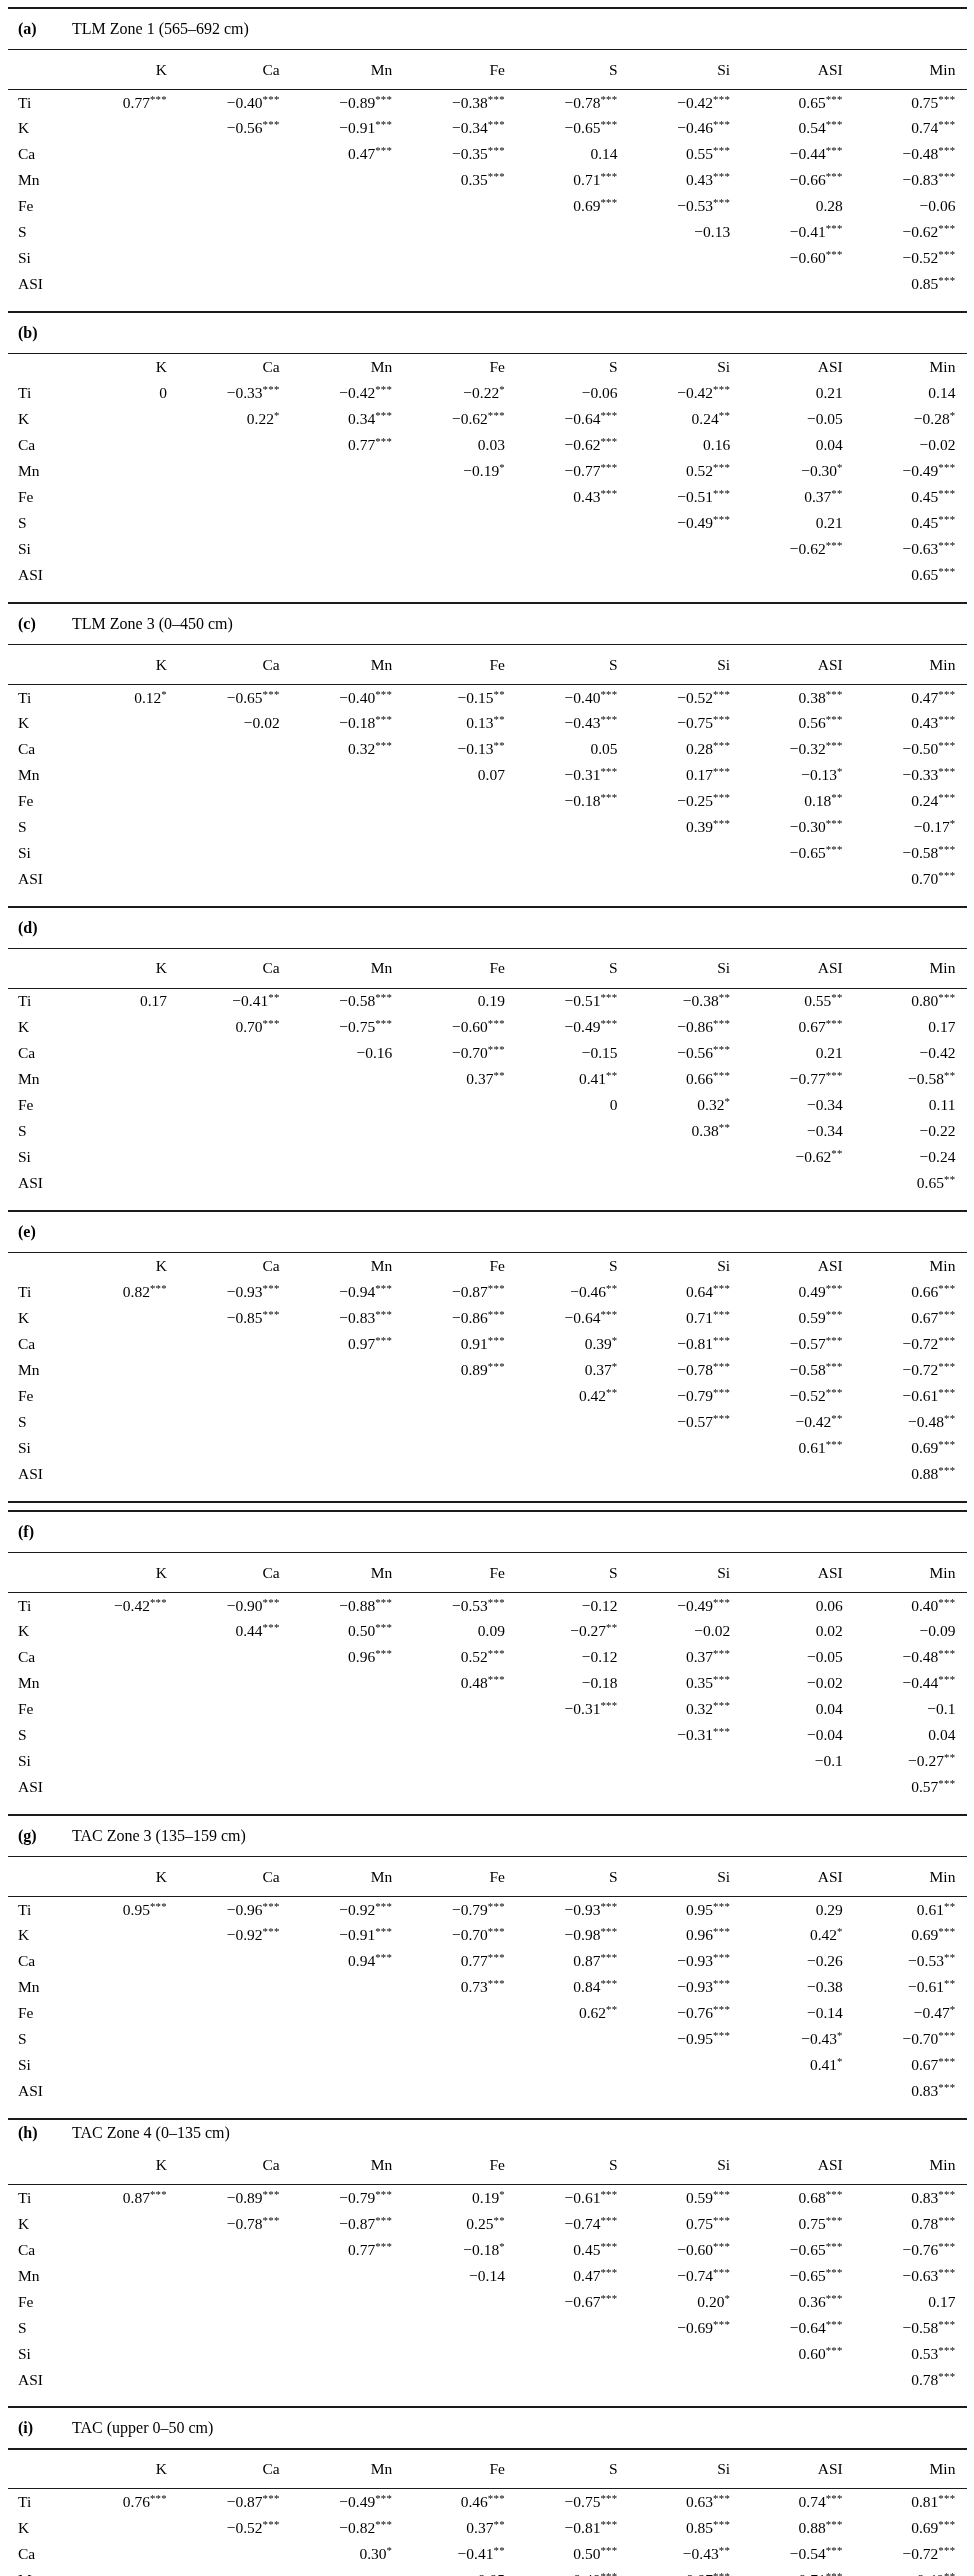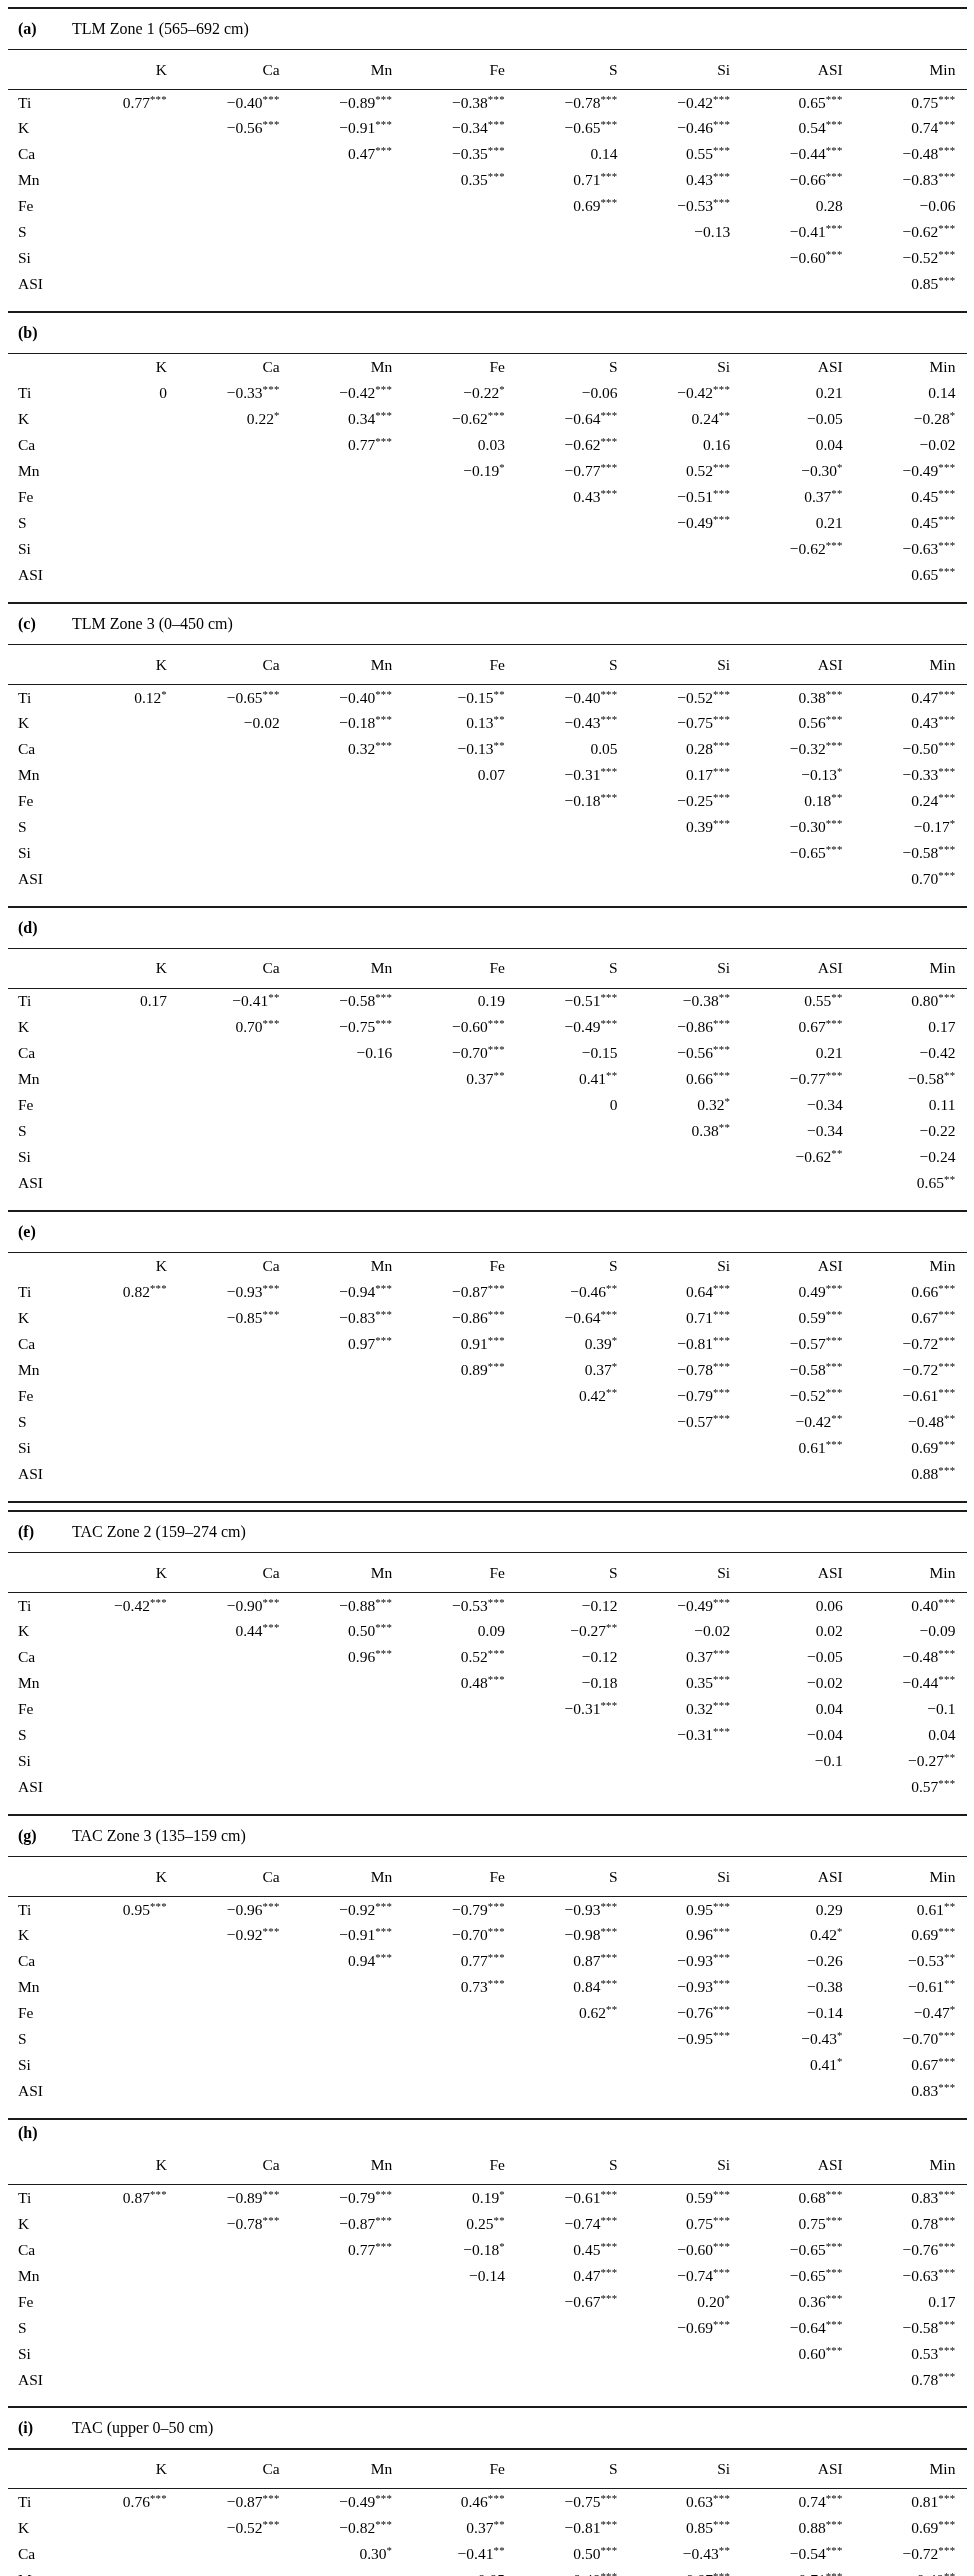--- a/index.html
+++ b/index.html
@@ -715,21 +715,20 @@
               <td>0.88<sup class="stars">***</sup></td>
             </tr>
           </tbody>
     </table>
   </section>
 
   <section class="panel double-top">
     <div class="rule thick top-rule"></div>
     <div class="title-row">
       <span class="panel-label">(f)</span>
-      <span class="panel-title">TAC Zone 2 (159–274 cm)</span>
     </div>
     <div class="rule thin title-rule"></div>
     <table class="corr-table">
       <colgroup>
         <col class="lbl">
         <col>
             <col>
             <col>
             <col>
             <col>
@@ -965,20 +964,21 @@
               <td>0.83<sup class="stars">***</sup></td>
             </tr>
           </tbody>
     </table>
   </section>
 
   <section class="panel no-title-rule">
     <div class="rule thick top-rule"></div>
     <div class="title-row">
       <span class="panel-label">(h)</span>
+      <span class="panel-title">TAC Zone 4 (0–135 cm)</span>
     </div>
 
     <table class="corr-table">
       <colgroup>
         <col class="lbl">
         <col>
             <col>
             <col>
             <col>
             <col>

